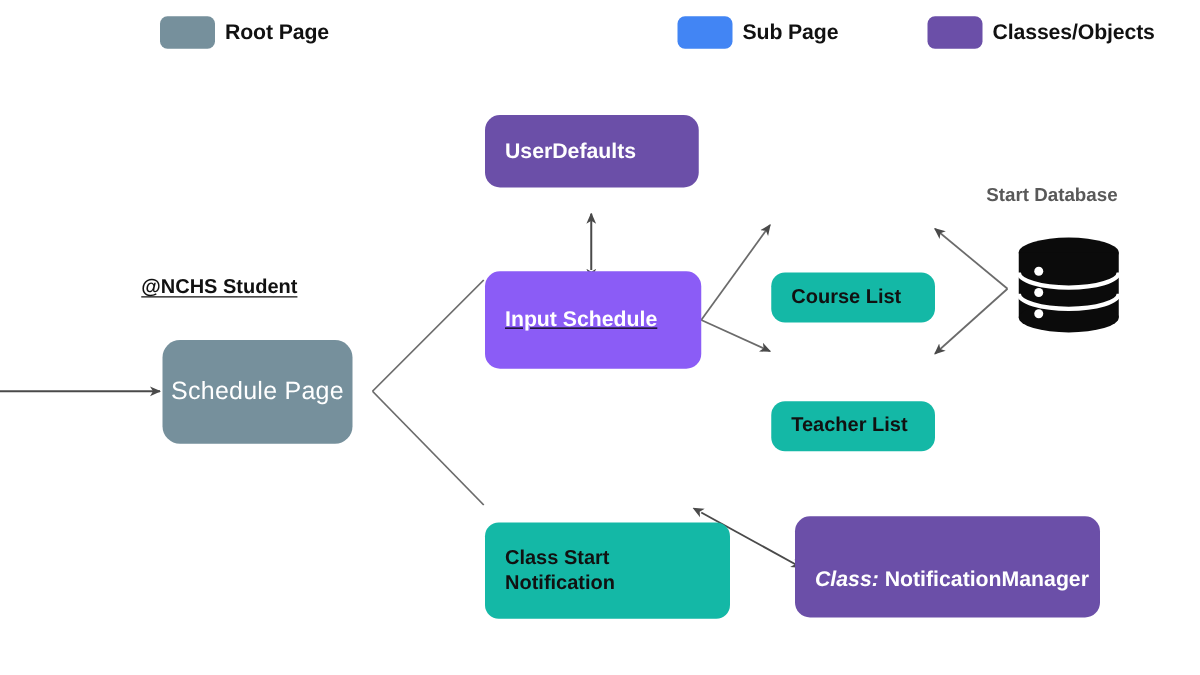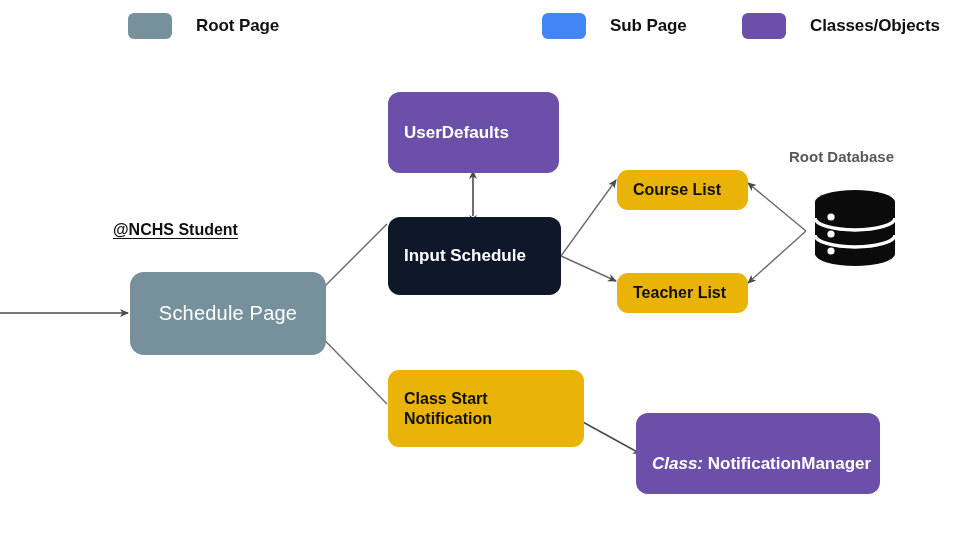--- a/index.html
+++ b/index.html
@@ -22,21 +22,21 @@
     left: 0;
     top: 0;
     width: 960px;
     height: 52px;
   }
   .legend-item {
     position: absolute;
     top: 12px;
     display: flex;
     align-items: center;
-    gap: 24px;
+    gap: 8px;
     height: 28px;
   }
   .legend-swatch {
     width: 44px;
     height: 26px;
     border-radius: 6px;
     flex: 0 0 auto;
   }
   .legend-label {
     font-size: 17px;
@@ -81,42 +81,44 @@
     border-radius: 14px;
   }
   .node-root .node-label {
     color: #ffffff;
     font-size: 20px;
     font-weight: 300;
     text-align: center;
     letter-spacing: 0.2px;
   }
   .node-sub {
-    background: #0f172a;
+    background: #8b5cf6;
+    text-decoration: underline;
   }
   .node-sub .node-label {
     color: #ffffff;
     font-size: 17px;
     font-weight: 700;
     text-align: left;
     padding-left: 16px;
   }
   .node-obj {
     background: #6b4fa8;
   }
   .node-obj .node-label {
     color: #ffffff;
     font-size: 17px;
     font-weight: 700;
     text-align: left;
     padding-left: 16px;
   }
   .node-helper {
-    background: #eab308;
+    background: #14b8a6;
     border-radius: 11px;
+    margin-top: 48px;
   }
   .node-helper .node-label {
     color: #111111;
     font-size: 16px;
     font-weight: 700;
     text-align: left;
     padding-left: 16px;
     line-height: 1.25;
   }
 
@@ -200,46 +202,46 @@
 
     <line x1="806" y1="231" x2="748" y2="183" stroke="#6b6b6b" stroke-width="1.4" marker-end="url(#ah)"></line>
 
     <line x1="806" y1="231" x2="748" y2="283" stroke="#6b6b6b" stroke-width="1.4" marker-end="url(#ah)"></line>
 
     <line x1="561" y1="410" x2="641" y2="454" stroke="#4a4a4a" stroke-width="1.5" marker-end="url(#ah)" marker-start="url(#ah-start)"></line>
   </svg>
 
   <div class="free-text" id="student-tag">@NCHS Student</div>
 
-  <div class="free-text" id="db-caption">Root Database</div>
+  <div class="free-text" id="db-caption">Start Database</div>
 
   <div id="db-icon">
     <svg viewBox="0 0 86 84" width="86" height="84" aria-hidden="true">
       <g fill="#0b0b0b">
         <ellipse cx="43" cy="14" rx="40" ry="12"></ellipse>
         <rect x="3" y="14" width="80" height="52"></rect>
         <ellipse cx="43" cy="66" rx="40" ry="12"></ellipse>
       </g>
       <path d="M3,30 A40,12 0 0 0 83,30" fill="none" stroke="#ffffff" stroke-width="3.4"></path>
       <path d="M3,47 A40,12 0 0 0 83,47" fill="none" stroke="#ffffff" stroke-width="3.4"></path>
       <circle cx="19" cy="29" r="3.6" fill="#ffffff"></circle>
       <circle cx="19" cy="46" r="3.6" fill="#ffffff"></circle>
       <circle cx="19" cy="63" r="3.6" fill="#ffffff"></circle>
     </svg>
   </div>
 
-  <div class="node node-obj" style="left:388px;top:92px;width:171px;height:81px">
+  <div class="node node-obj" style="left:388px;top:92px;width:171px;height:58px">
     <span class="node-label">UserDefaults</span>
   </div>
 
   <div class="node node-sub" style="left:388px;top:217px;width:173px;height:78px">
     <span class="node-label">Input Schedule</span>
   </div>
 
-  <div class="node node-root" style="left:130px;top:272px;width:196px;height:83px">
+  <div class="node node-root" style="left:130px;top:272px;width:152px;height:83px">
     <span class="node-label">Schedule Page</span>
   </div>
 
   <div class="node node-helper" style="left:617px;top:170px;width:131px;height:40px">
     <span class="node-label">Course List</span>
   </div>
 
   <div class="node node-helper" style="left:617px;top:273px;width:131px;height:40px">
     <span class="node-label">Teacher List</span>
   </div>

